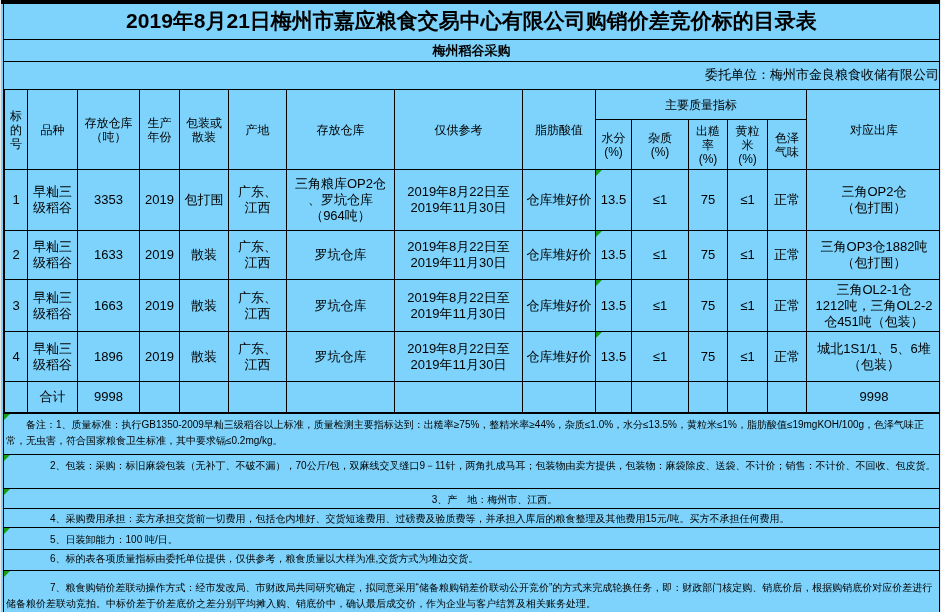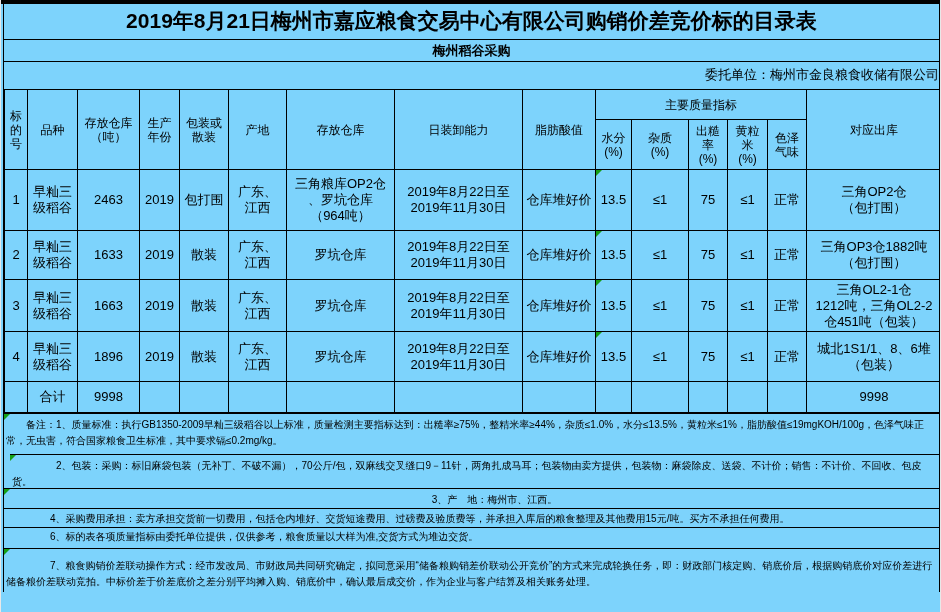--- a/index.html
+++ b/index.html
@@ -40,21 +40,21 @@
 
   .notes { width:937px; }
   .note {
     position:relative; border-top:1px solid #000;
     font-size:10px; line-height:16px; text-align:left;
     padding:3px 2px 0 2px; overflow:hidden;
   }
   .note.indent-sm { text-indent:20px; }
   .note.indent-lg { text-indent:44px; }
   .n0 { height:41px; }
-  .n1 { height:34px;margin-left:6px; }
+  .n1 { height:34px; }
   .n2 { height:20px;text-align:center; }
   .n3 { height:19px; padding-top:2px; }
   .n4 { height:22px; padding-top:4px; }
   .n5 { height:21px; padding-top:1px; }
   .n6 { height:44px; padding-top:9px; }
 
   .flag-tl {
     position:absolute; top:0; left:0; width:0; height:0;
     border-top:6px solid #16a016; border-right:6px solid transparent;
   }
@@ -95,21 +95,21 @@
 号</th>
         <th rowspan="2">品种</th>
         <th rowspan="2">存放仓库
 （吨）</th>
         <th rowspan="2">生产
 年份</th>
         <th rowspan="2">包装或
 散装</th>
         <th rowspan="2">产地</th>
         <th rowspan="2">存放仓库</th>
-        <th rowspan="2">日装卸能力</th>
+        <th rowspan="2">仅供参考</th>
         <th rowspan="2">脂肪酸值</th>
         <th colspan="5">主要质量指标</th>
         <th rowspan="2">对应出库</th>
       </tr>
       <tr class="hdr-sub">
         <th>水分
 (%)</th>
         <th>杂质
 (%)</th>
         <th>出糙
@@ -119,21 +119,21 @@
 米
 (%)</th>
         <th>色泽
 气味</th>
       </tr>
 
       <tr class="r0">
         <td>1</td>
         <td>早籼三
 级稻谷</td>
-        <td>2463</td>
+        <td>3353</td>
         <td>2019</td>
         <td>包打围</td>
         <td>广东、
 江西</td>
         <td>三角粮库OP2仓
 、罗坑仓库
 （964吨）</td>
         <td>2019年8月22日至
 2019年11月30日</td>
         <td>仓库堆好价</td>
@@ -202,21 +202,21 @@
 江西</td>
         <td>罗坑仓库</td>
         <td>2019年8月22日至
 2019年11月30日</td>
         <td>仓库堆好价</td>
         <td><span class="flag-tl"></span><span>13.5</span></td>
         <td>≤1</td>
         <td>75</td>
         <td>≤1</td>
         <td>正常</td>
-        <td>城北1S1/1、8、6堆
+        <td>城北1S1/1、5、6堆
 （包装）</td>
       </tr>
 
       <tr class="total">
         <td></td>
         <td>合计</td>
         <td>9998</td>
         <td></td>
         <td></td>
         <td></td>
@@ -231,18 +231,19 @@
         <td>9998</td>
       </tr>
     </tbody>
       </table>
 
     <div class="notes">
       <div class="note n0 indent-sm"><span class="flag-tl"></span><span>备注：1、质量标准：执行GB1350-2009早籼三级稻谷以上标准，质量检测主要指标达到：出糙率≥75%，整精米率≥44%，杂质≤1.0%，水分≤13.5%，黄粒米≤1%，脂肪酸值≤19mgKOH/100g，色泽气味正常，无虫害，符合国家粮食卫生标准，其中要求镉≤0.2mg/kg。</span></div>
       <div class="note n1 indent-lg"><span class="flag-tl"></span><span>2、包装：采购：标旧麻袋包装（无补丁、不破不漏），70公斤/包，双麻线交叉缝口9－11针，两角扎成马耳；包装物由卖方提供，包装物：麻袋除皮、送袋、不计价；销售：不计价、不回收、包皮货。</span></div>
       <div class="note n2 indent-lg"><span class="flag-tl"></span><span>3、产　地：梅州市、江西。</span></div>
       <div class="note n3 indent-lg"><span>4、采购费用承担：卖方承担交货前一切费用，包括仓内堆好、交货短途费用、过磅费及验质费等，并承担入库后的粮食整理及其他费用15元/吨。买方不承担任何费用。</span></div>
+      <div class="note n4 indent-lg"><span class="flag-tl"></span><span>5、日装卸能力：100 吨/日。</span></div>
       <div class="note n5 indent-lg"><span>6、标的表各项质量指标由委托单位提供，仅供参考，粮食质量以大样为准,交货方式为堆边交货。</span></div>
       <div class="note n6 indent-lg"><span class="flag-tl"></span><span>7、粮食购销价差联动操作方式：经市发改局、市财政局共同研究确定，拟同意采用“储备粮购销差价联动公开竞价”的方式来完成轮换任务，即：财政部门核定购、销底价后，根据购销底价对应价差进行储备粮价差联动竞拍。中标价差于价差底价之差分别平均摊入购、销底价中，确认最后成交价，作为企业与客户结算及相关账务处理。</span></div>
     </div>
 
   </div>
 </div>
 
 </body></html>

